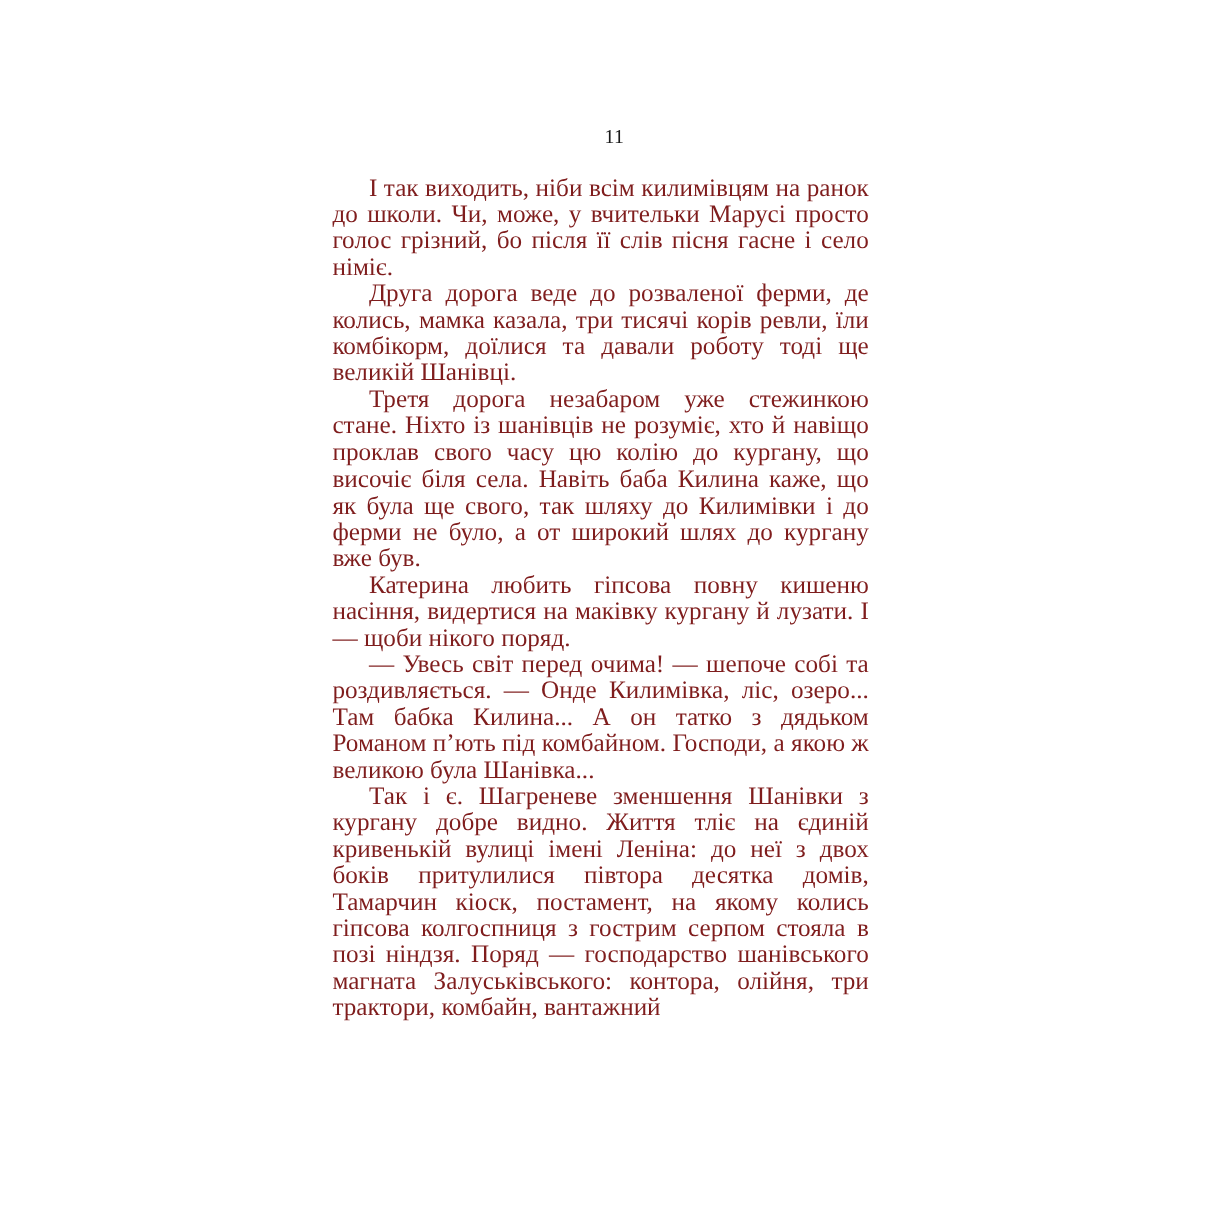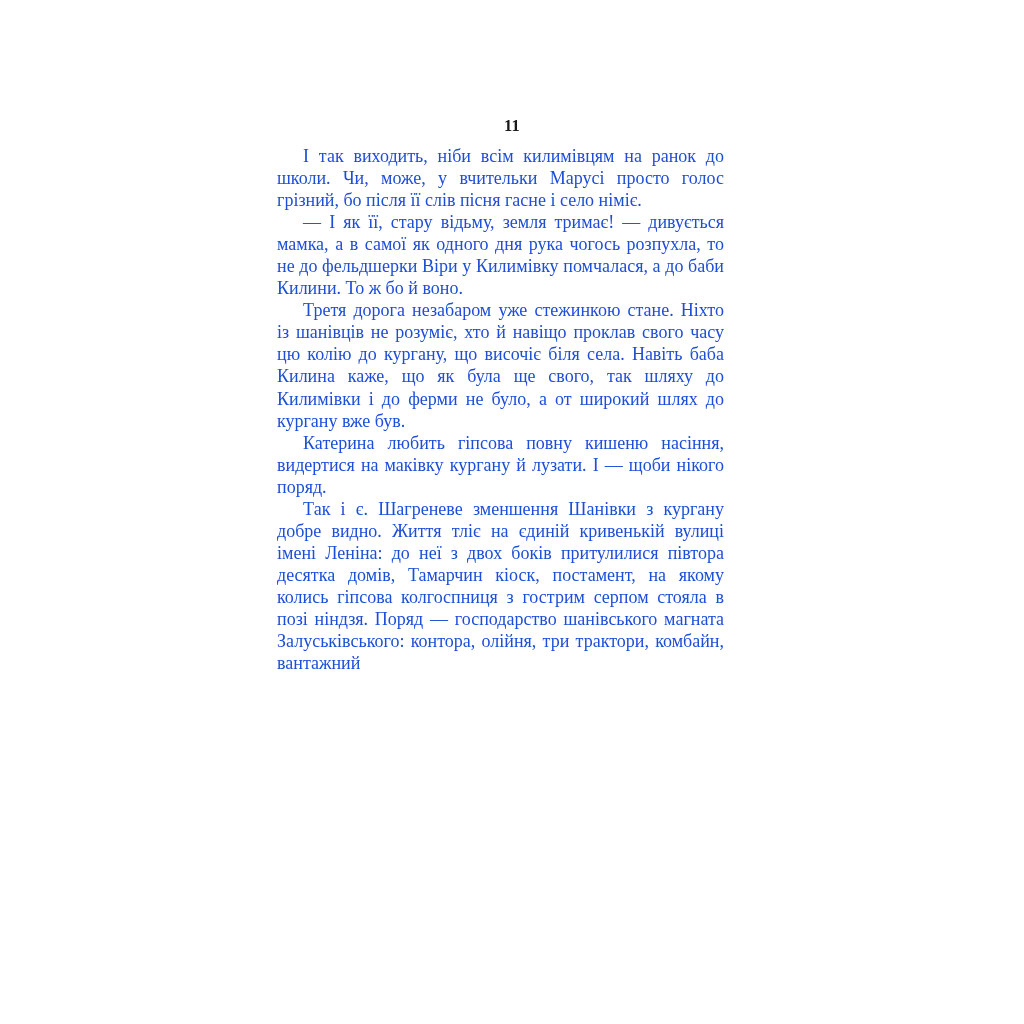--- a/index.html
+++ b/index.html
@@ -18,63 +18,64 @@
 
   .page {
     position: relative;
     width: 1024px;
     height: 1024px;
     box-sizing: border-box;
   }
 
   .page-number {
     position: absolute;
-    top: 118px;
+    top: 106px;
     left: 0;
     width: 1024px;
     text-align: center;
     font-size: 16.5px;
-    font-weight: bold;
+    font-weight: normal;
     letter-spacing: 0.3px;
     color: #191919;
     line-height: 1;
   }
 
   .text-block {
     position: absolute;
     top: 145px;
     left: 277px;
     width: 447px;
   }
 
   .text-block p {
     margin: 0;
-    font-size: 18px;
+    font-size: 21px;
     line-height: 22.05px;
     text-align: justify;
     text-justify: inter-word;
     text-indent: 1.45em;
-    color: #1d4ed8;
+    color: #7f1d1d;
     -webkit-font-smoothing: antialiased;
     hyphens: none;
   }
 
   
   .text-block p:last-child {
     text-align: justify;
   }
 </style>
 </head>
 <body>
 
 <div class="page">
 
   <div class="page-number">11</div>
 
   <div class="text-block">
     <p>І так виходить, ніби всім килимівцям на ранок до школи. Чи, може, у вчительки Марусі просто голос грізний, бо після її слів пісня гасне і село німіє.</p>
-    <p>— І як її, стару відьму, земля тримає! — дивується мамка, а в самої як одного дня рука чогось розпухла, то не до фельдшерки Віри у Килимівку помчалася, а до баби Килини. То ж бо й воно.</p>
+    <p>Друга дорога веде до розваленої ферми, де колись, мамка казала, три тисячі корів ревли, їли комбікорм, доїлися та давали роботу тоді ще великій Шанівці.</p>
     <p>Третя дорога незабаром уже стежинкою стане. Ніхто із шанівців не розуміє, хто й навіщо проклав свого часу цю колію до кургану, що височіє біля села. Навіть баба Килина каже, що як була ще свого, так шляху до Килимівки і до ферми не було, а от широкий шлях до кургану вже був.</p>
     <p>Катерина любить гіпсова повну кишеню насіння, видертися на маківку кургану й лузати. І — щоби нікого поряд.</p>
+    <p>— Увесь світ перед очима! — шепоче собі та роздивляється. — Онде Килимівка, ліс, озеро... Там бабка Килина... А он татко з дядьком Романом п’ють під комбайном. Господи, а якою ж великою була Шанівка...</p>
     <p>Так і є. Шагреневе зменшення Шанівки з кургану добре видно. Життя тліє на єдиній кривенькій вулиці імені Леніна: до неї з двох боків притулилися півтора десятка домів, Тамарчин кіоск, постамент, на якому колись гіпсова колгоспниця з гострим серпом стояла в позі ніндзя. Поряд — господарство шанівського магната Залуськівського: контора, олійня, три трактори, комбайн, вантажний</p>
   </div>
 
 </div>
 
 </body></html>

